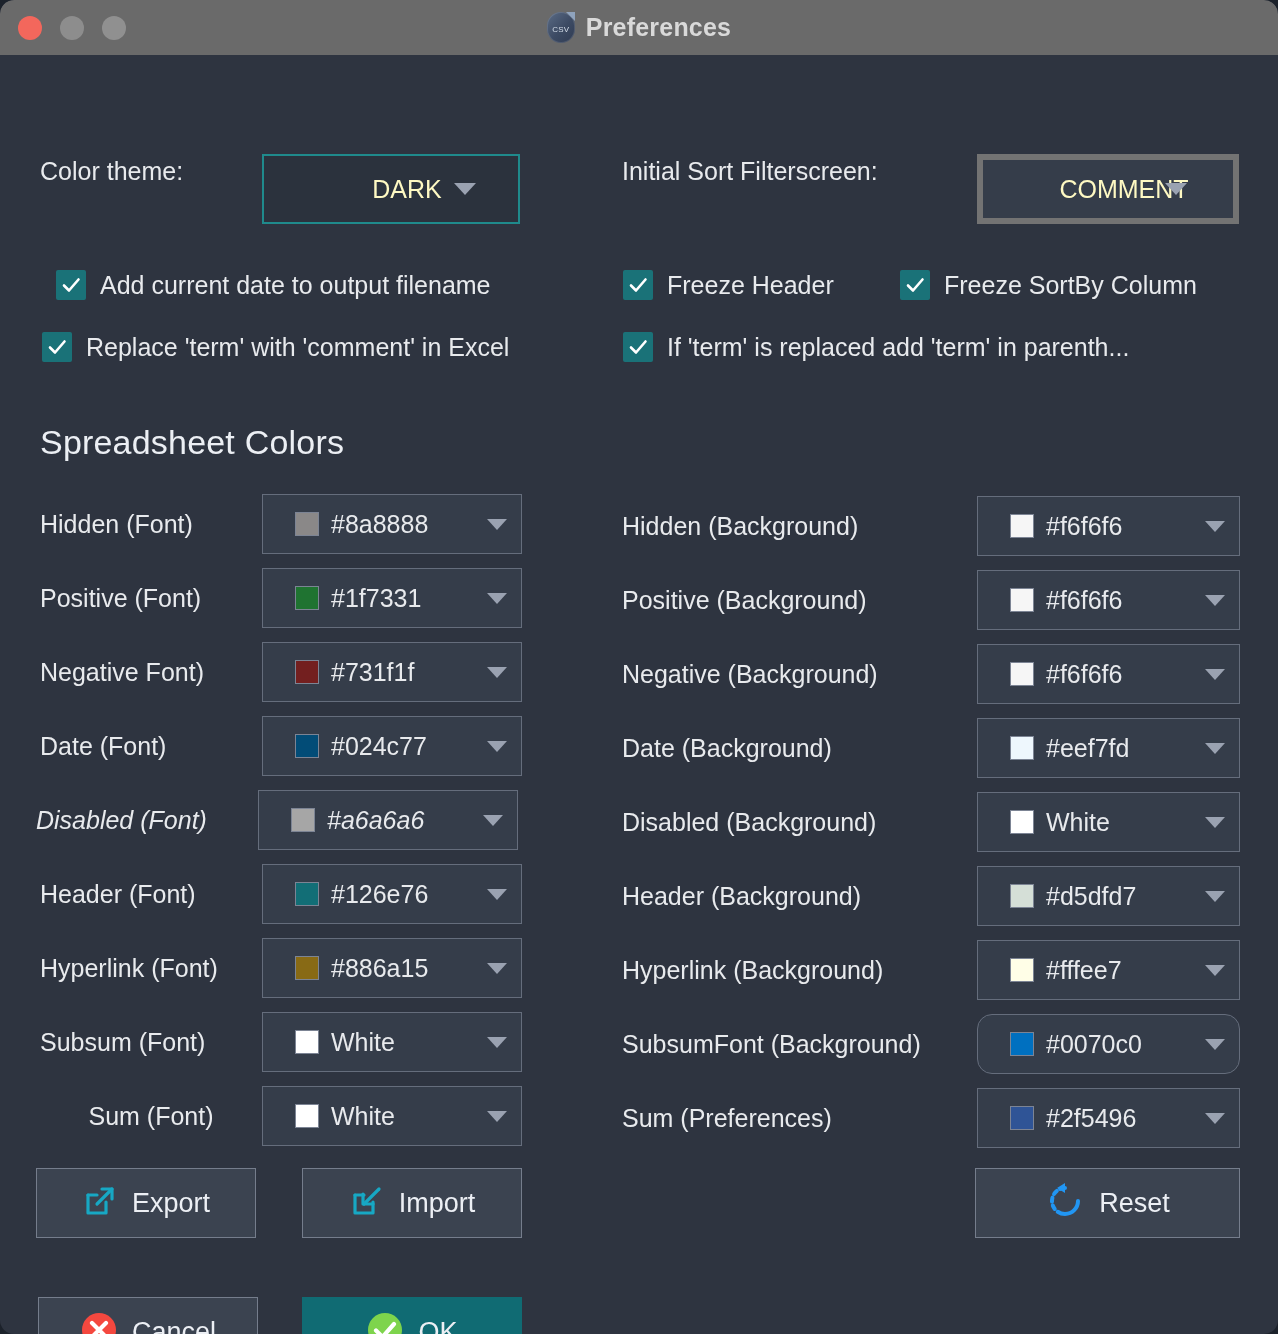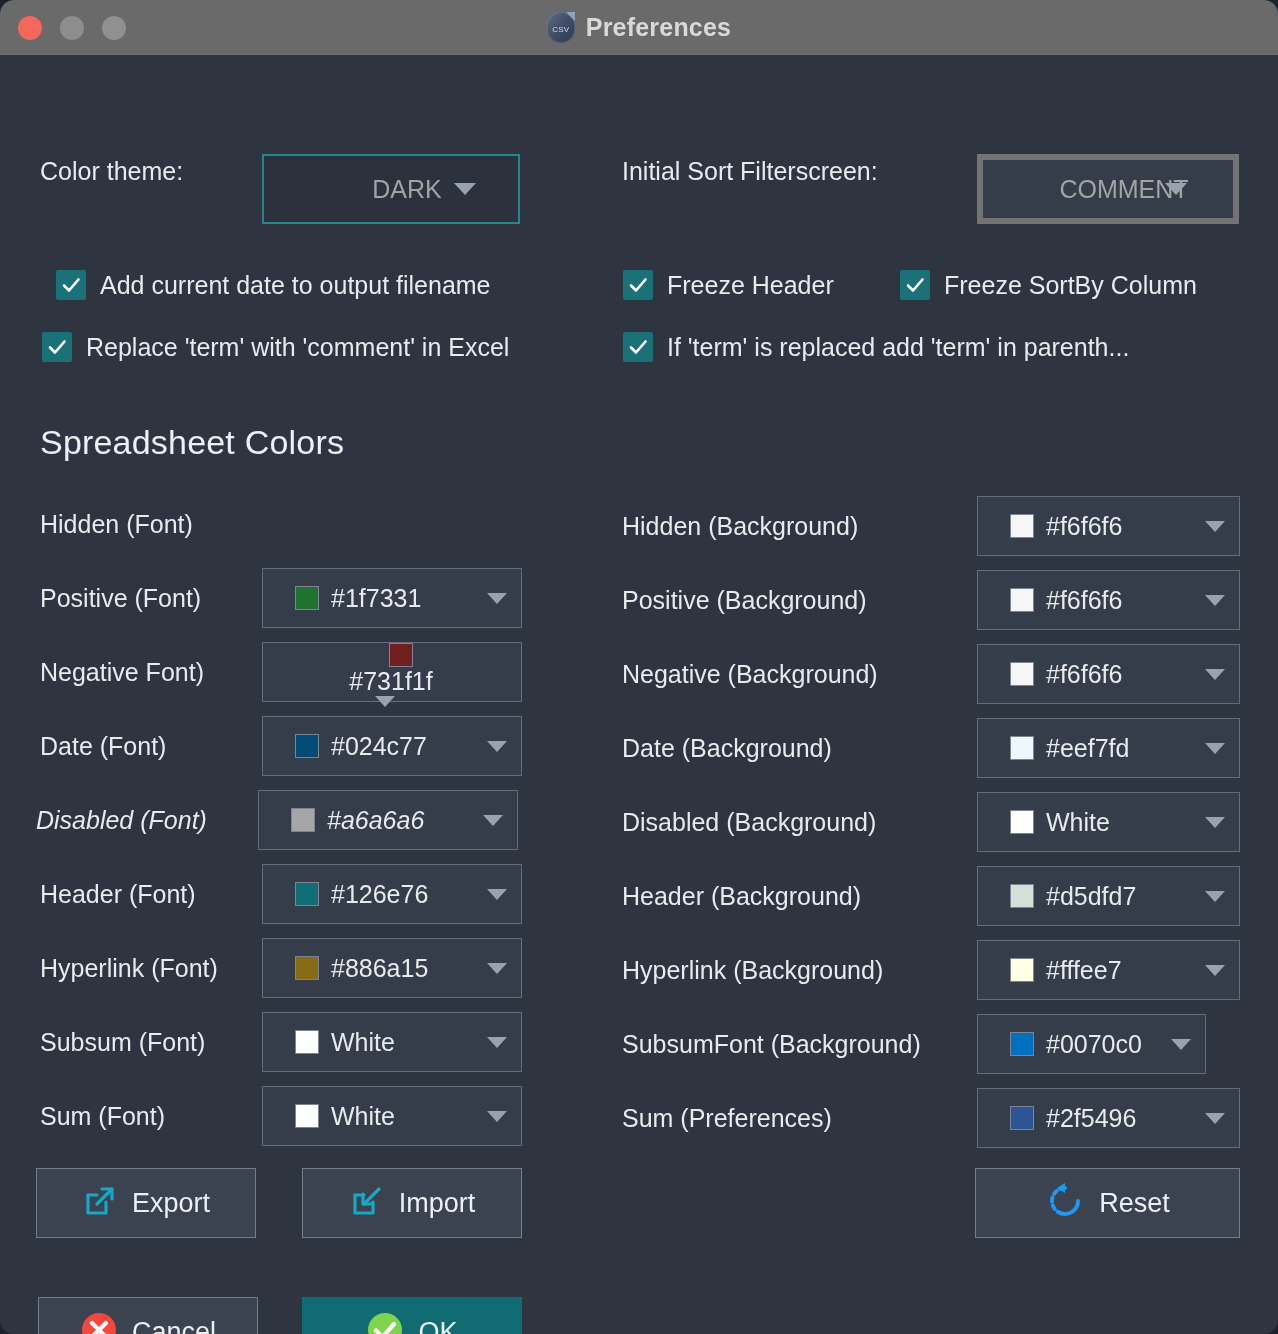--- a/index.html
+++ b/index.html
@@ -100,21 +100,21 @@
     justify-content: center;
     position: relative;
     cursor: pointer;
   }
   .combo.focused {
     border: 2px solid #1f8a8c;
     background: #2b323d;
   }
   .combo-label {
     font-size: 25px;
-    color: #a3a3a3;
+    color: #fef9c3;
     margin-left: 32px;
   }
   .caret {
     width: 0; height: 0;
     border-left: 11px solid transparent;
     border-right: 11px solid transparent;
     border-top: 12px solid #9aa2b1;
   }
 
   
@@ -307,32 +307,37 @@
           </svg>
       </div>
       <div class="cbx-label">Replace 'term' with 'comment' in Excel</div>
     </div>
 
     <div class="section-title">Spreadsheet Colors</div>
 
     <div id="font-col">
         <div class="crow" style="left: 40px; top: 439px;">
           <div class="crow-label" style="width: 222px;">Hidden (Font)</div>
+          <div class="ccombo" style="width: 260px;">
+            <div class="swatch" style="background: rgb(138, 136, 136);"></div>
+            <div class="cval">#8a8888</div>
+            <div class="ccaret"></div>
+          </div>
         </div>
         <div class="crow" style="left: 40px; top: 513px;">
           <div class="crow-label" style="width: 222px;">Positive (Font)</div>
           <div class="ccombo" style="width: 260px;">
             <div class="swatch" style="background: rgb(31, 115, 49);"></div>
             <div class="cval">#1f7331</div>
             <div class="ccaret"></div>
           </div>
         </div>
         <div class="crow" style="left: 40px; top: 587px;">
           <div class="crow-label" style="width: 222px;">Negative Font)</div>
-          <div class="ccombo" style="width: 260px; flex-direction: column;">
+          <div class="ccombo" style="width: 260px;">
             <div class="swatch" style="background: rgb(115, 31, 31);"></div>
             <div class="cval">#731f1f</div>
             <div class="ccaret"></div>
           </div>
         </div>
         <div class="crow" style="left: 40px; top: 661px;">
           <div class="crow-label" style="width: 222px;">Date (Font)</div>
           <div class="ccombo" style="width: 260px;">
             <div class="swatch" style="background: rgb(2, 76, 119);"></div>
             <div class="cval">#024c77</div>
@@ -365,21 +370,21 @@
         </div>
         <div class="crow" style="left: 40px; top: 957px;">
           <div class="crow-label" style="width: 222px;">Subsum (Font)</div>
           <div class="ccombo" style="width: 260px;">
             <div class="swatch" style="background: rgb(255, 255, 255);"></div>
             <div class="cval">White</div>
             <div class="ccaret"></div>
           </div>
         </div>
         <div class="crow" style="left: 40px; top: 1031px;">
-          <div class="crow-label" style="width: 222px;">Sum (Font)</div>
+          <div class="crow-label" style="width: 222px; text-align: center;">Sum (Font)</div>
           <div class="ccombo" style="width: 260px;">
             <div class="swatch" style="background: rgb(255, 255, 255);"></div>
             <div class="cval">White</div>
             <div class="ccaret"></div>
           </div>
         </div>
       </div>
 
     <div id="bg-col">
         <div class="crow" style="left: 622px; top: 441px;">
@@ -433,21 +438,21 @@
         <div class="crow" style="left: 622px; top: 885px;">
           <div class="crow-label" style="width: 355px;">Hyperlink (Background)</div>
           <div class="ccombo" style="width: 263px;">
             <div class="swatch" style="background: rgb(255, 254, 231);"></div>
             <div class="cval">#fffee7</div>
             <div class="ccaret"></div>
           </div>
         </div>
         <div class="crow" style="left: 622px; top: 959px;">
           <div class="crow-label" style="width: 355px;">SubsumFont (Background)</div>
-          <div class="ccombo" style="width: 229px;">
+          <div class="ccombo" style="width: 263px; border-radius: 15px;">
             <div class="swatch" style="background: rgb(0, 112, 192);"></div>
             <div class="cval">#0070c0</div>
             <div class="ccaret"></div>
           </div>
         </div>
         <div class="crow" style="left: 622px; top: 1033px;">
           <div class="crow-label" style="width: 355px;">Sum (Preferences)</div>
           <div class="ccombo" style="width: 263px;">
             <div class="swatch" style="background: rgb(47, 84, 150);"></div>
             <div class="cval">#2f5496</div>

